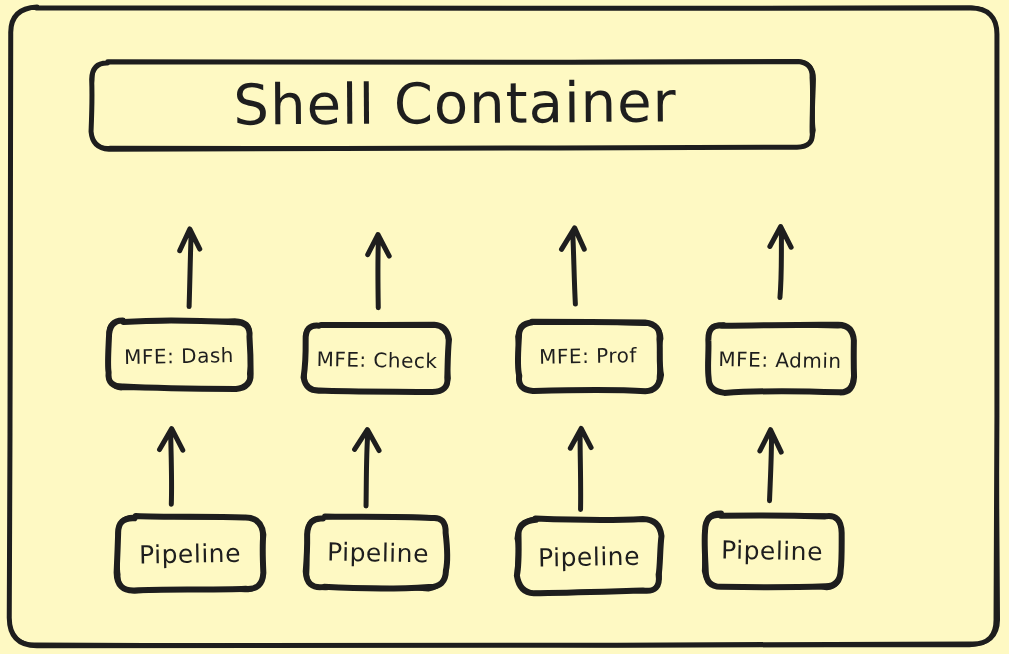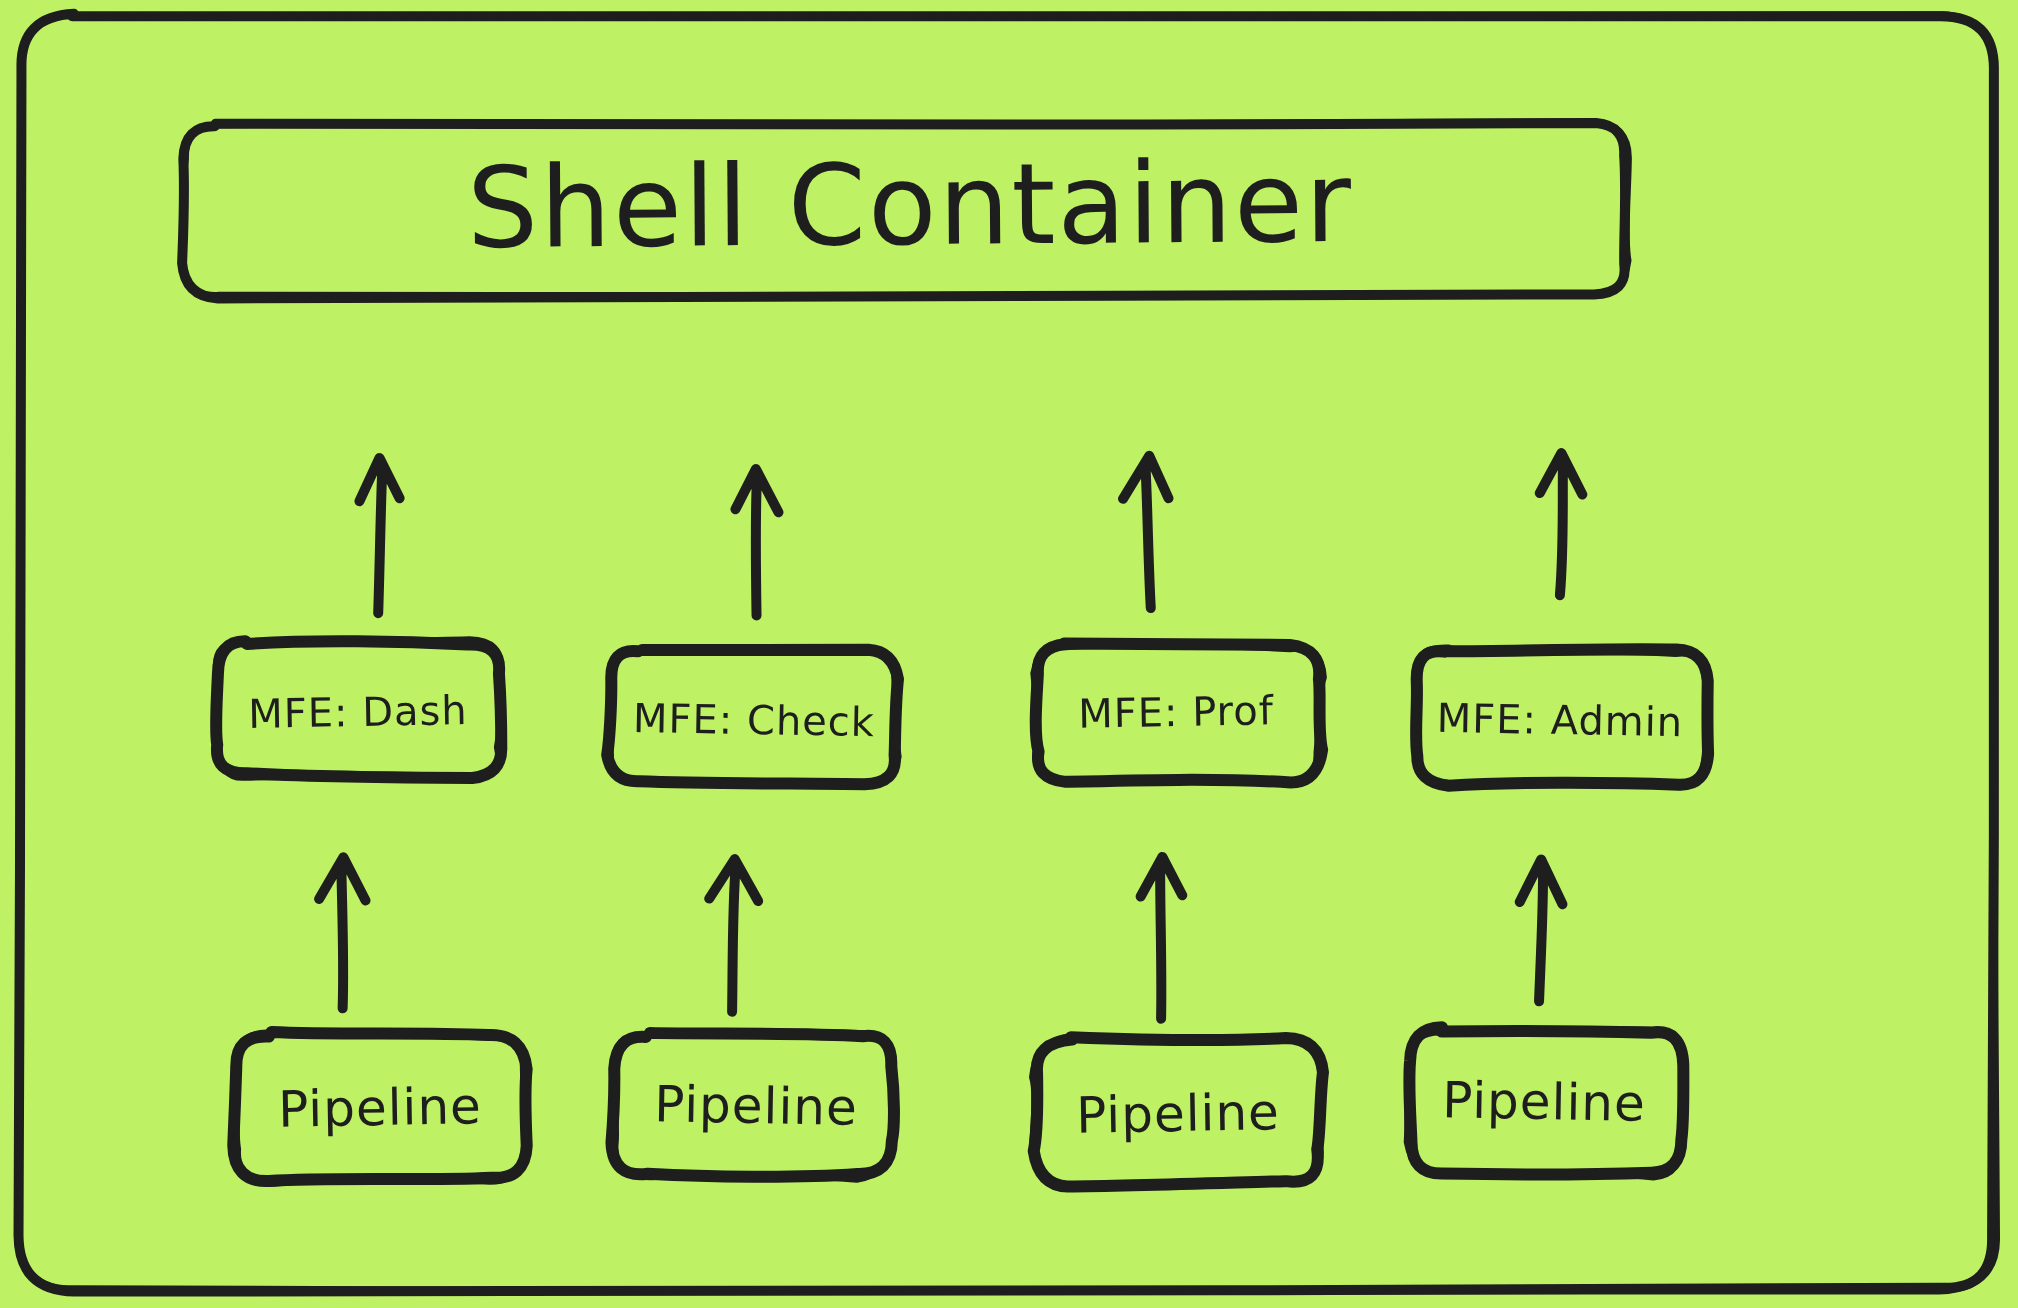--- a/index.html
+++ b/index.html
@@ -5,21 +5,21 @@
   html, body {
     margin: 0;
     padding: 0;
     background: #ffffff;
     font-family: "DejaVu Sans", sans-serif;
   }
   .canvas {
     position: relative;
     width: 1009px;
     height: 654px;
-    background: #bef264;
+    background: #fef9c3;
     overflow: hidden;
   }
   svg.strokes {
     position: absolute;
     left: 0;
     top: 0;
     width: 1009px;
     height: 654px;
   }
   .label {

